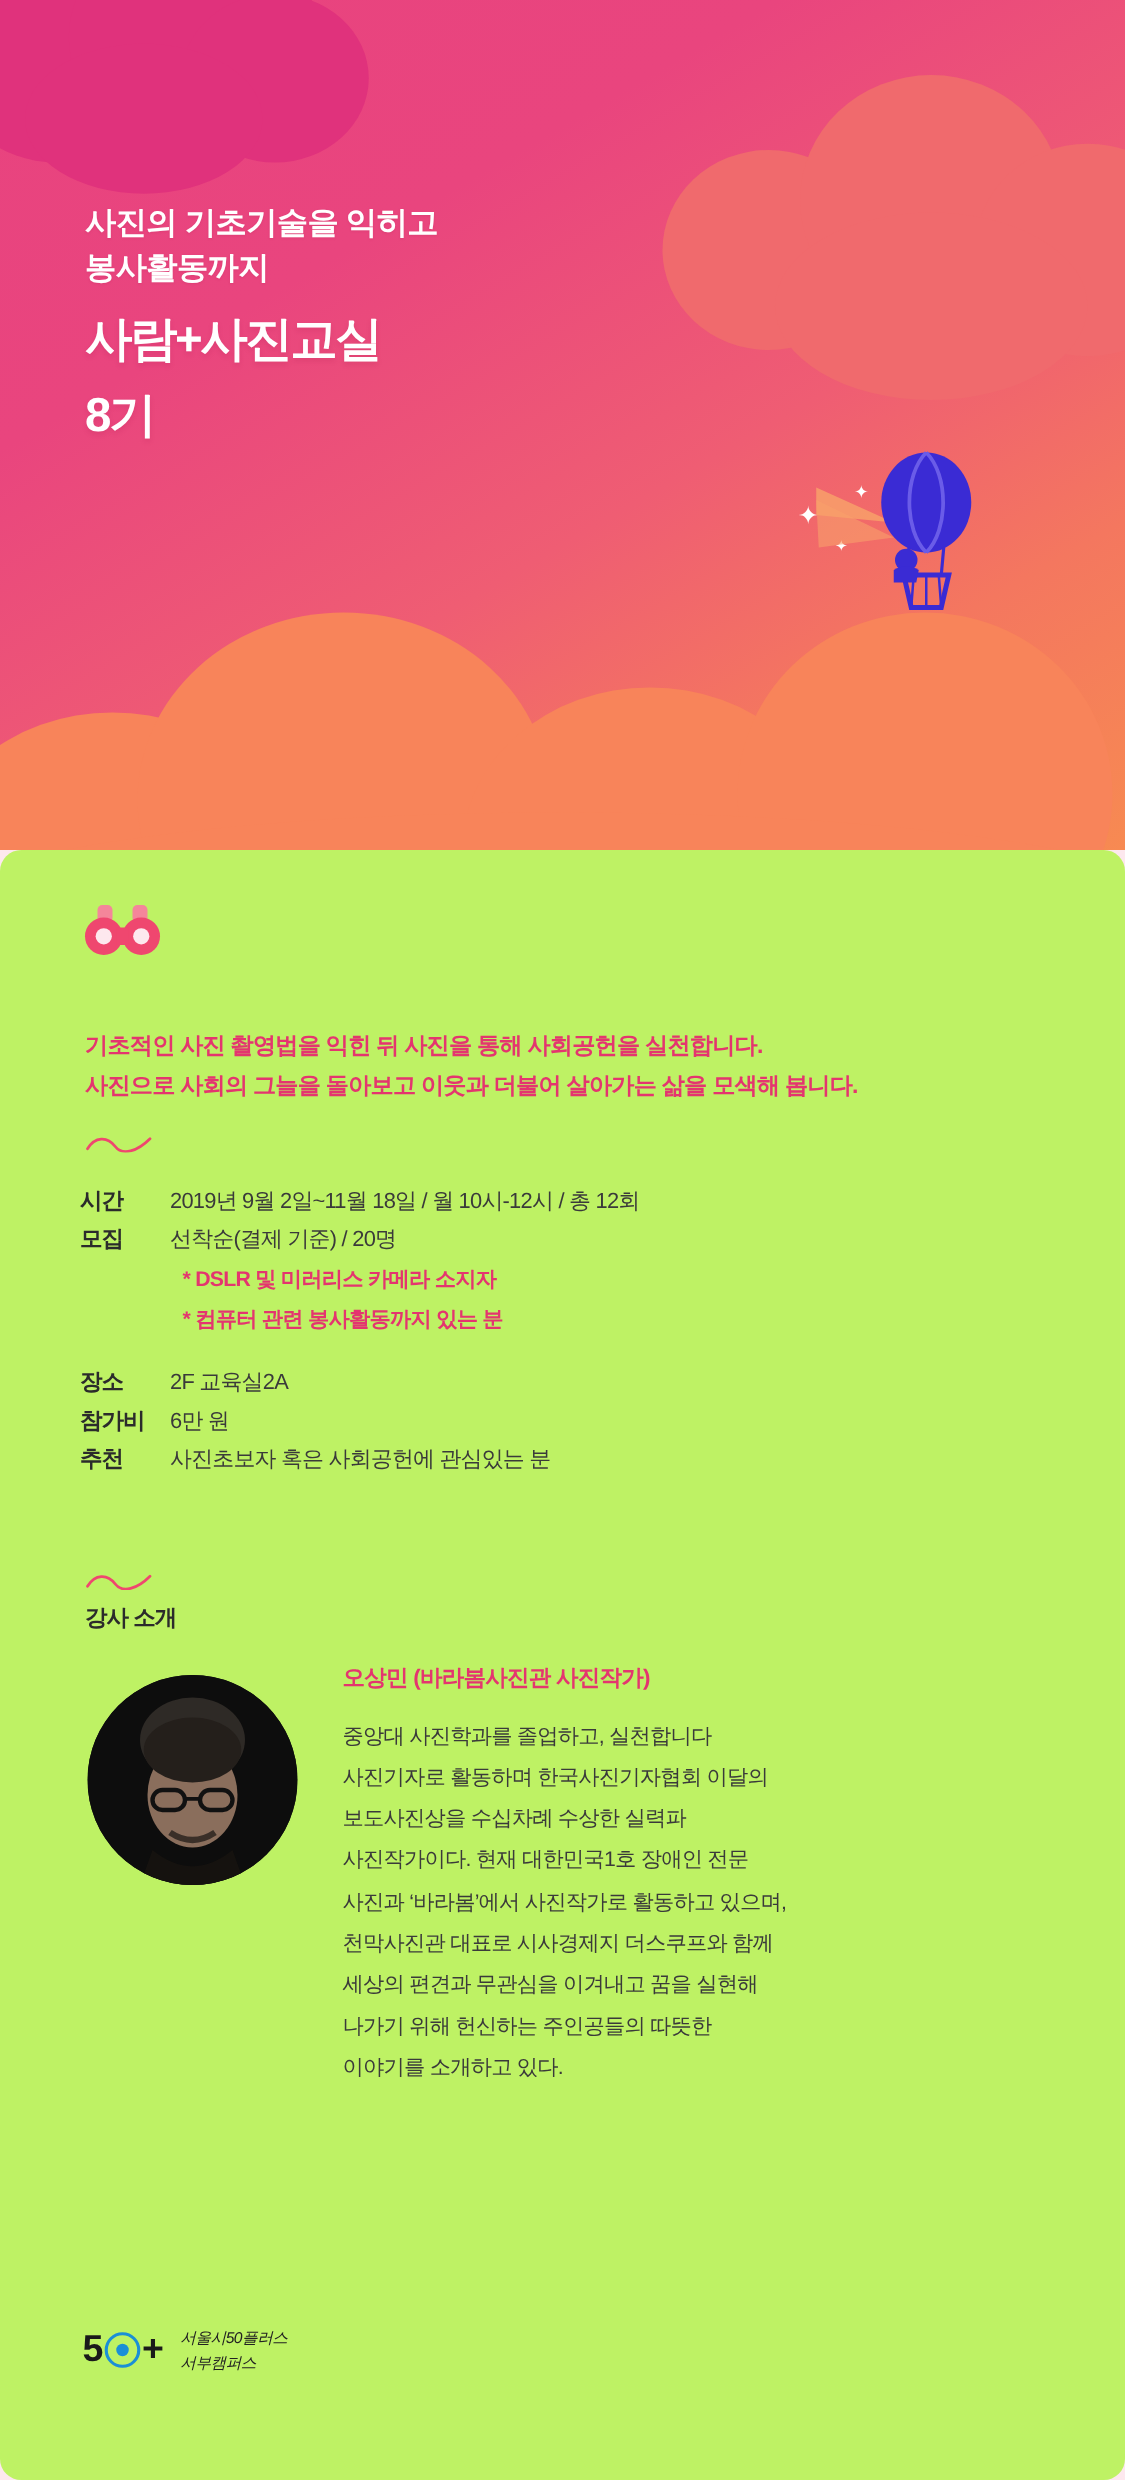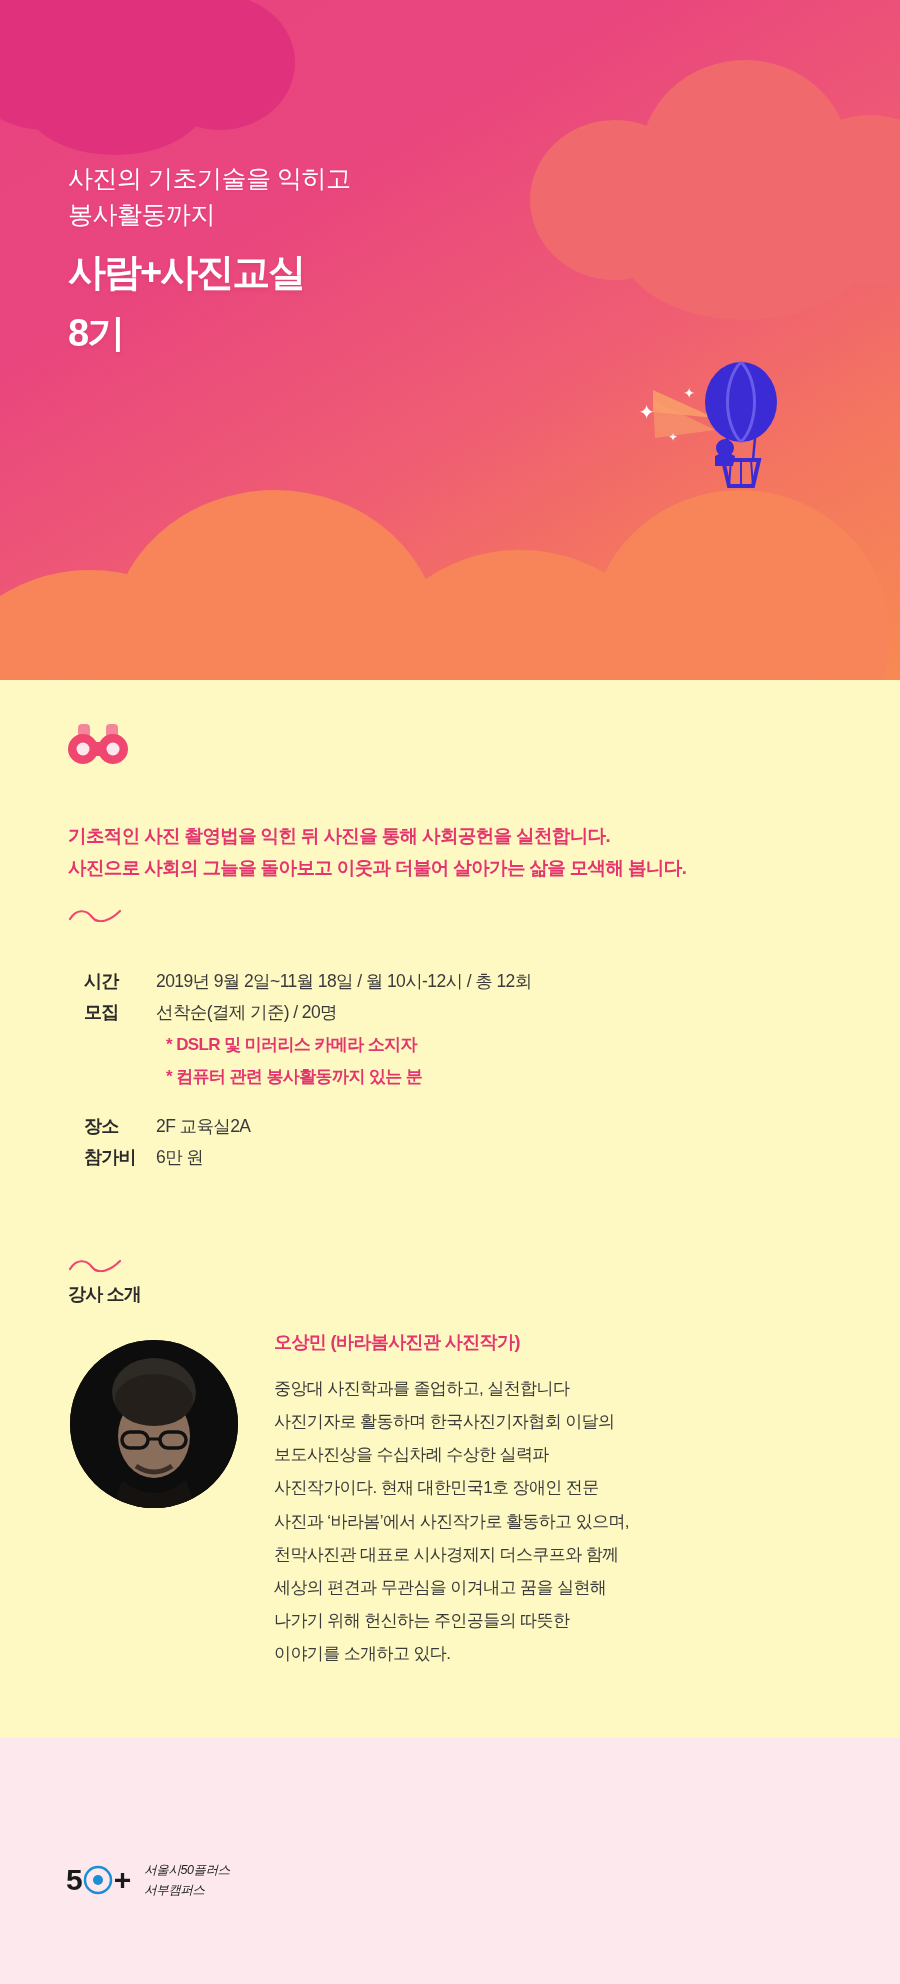--- a/index.html
+++ b/index.html
@@ -36,21 +36,21 @@
 
   .hero-text {
     position: absolute;
     left: 68px;
     top: 160px;
     z-index: 6;
   }
   .hero-sub {
     color: #ffffff;
     font-size: 25px;
-    font-weight: normal;
+    font-weight: bold;
     line-height: 1.45;
     letter-spacing: -0.5px;
     text-shadow: 0 1px 2px rgba(170,30,80,0.18);
   }
   .hero-title {
     margin-top: 18px;
     color: #ffffff;
     font-size: 38px;
     font-weight: bold;
     line-height: 1.15;
@@ -60,42 +60,43 @@
 
   
   .balloon { position: absolute; right: 95px; top: 360px; z-index: 7; }
 
   
   .sparkle { position: absolute; color: #fff; font-size: 20px; z-index: 7; }
 
   
   .body {
     position: relative;
-    background: #fef9c3;
+    background: #bef264;
     width: 900px;
-    height: 1058px;
+    height: 1304px;
     padding: 0;
+    border-radius: 17px;
   }
 
   .binoculars { position: absolute; left: 66px; top: 42px; }
 
   .lead {
     position: absolute;
     left: 68px;
     top: 140px;
     color: #e4356f;
     font-size: 18.5px;
     font-weight: bold;
     line-height: 1.75;
     letter-spacing: -0.6px;
   }
 
   .squiggle { display:block; }
 
-  .info-block { position: absolute; left: 84px; top: 268px; width: 760px; margin-top: 21px; }
+  .info-block { position: absolute; left: 64px; top: 268px; width: 760px; }
   .info-row { display: flex; align-items: baseline; margin-bottom: 7px; }
   .info-label {
     width: 72px;
     color: #2b2b2b;
     font-size: 18px;
     font-weight: bold;
     letter-spacing: -0.8px;
     flex: none;
   }
   .info-value {
@@ -252,20 +253,24 @@
       <div class="info-note">* 컴퓨터 관련 봉사활동까지 있는 분</div>
 
       <div class="info-row gap-top">
         <div class="info-label">장소</div>
         <div class="info-value">2F 교육실2A</div>
       </div>
       <div class="info-row">
         <div class="info-label">참가비</div>
         <div class="info-value">6만 원</div>
       </div>
+      <div class="info-row">
+        <div class="info-label">추천</div>
+        <div class="info-value">사진초보자 혹은 사회공헌에 관심있는 분</div>
+      </div>
     </div>
 
     <div class="teacher-head">
       <svg class="squiggle" width="56" height="14" viewBox="0 0 56 14">
         <path d="M2 11 C8 1, 18 1, 24 9 C30 17, 42 13, 52 3" stroke="#ef476f" stroke-width="2.2" fill="none" stroke-linecap="round"></path>
       </svg>
       <div class="section-title">강사 소개</div>
     </div>
 
     <div class="photo">

